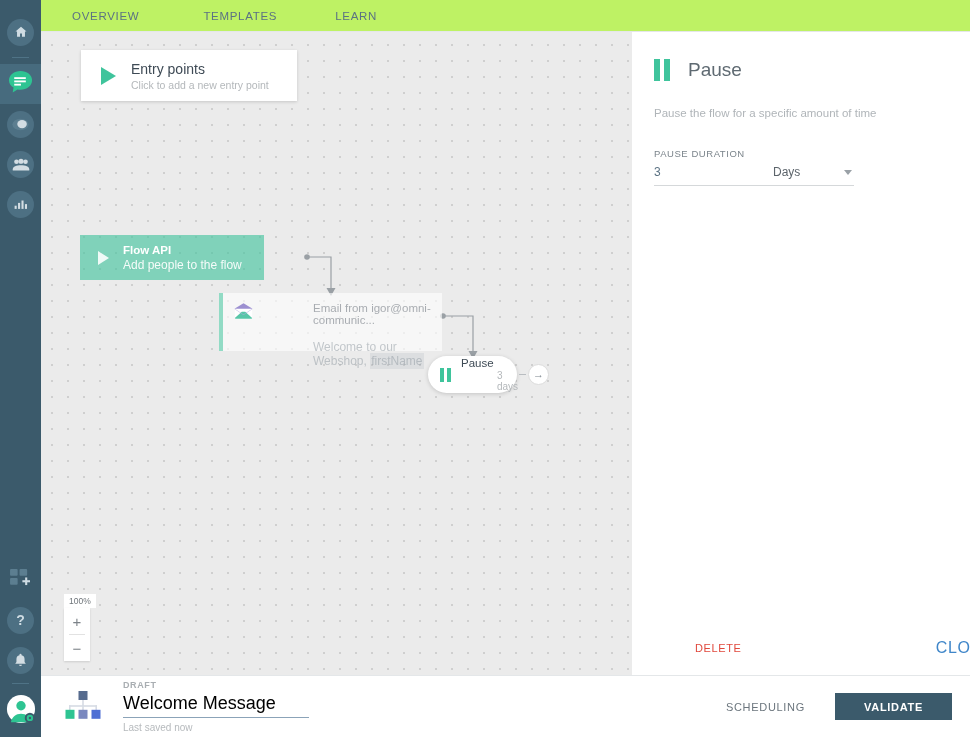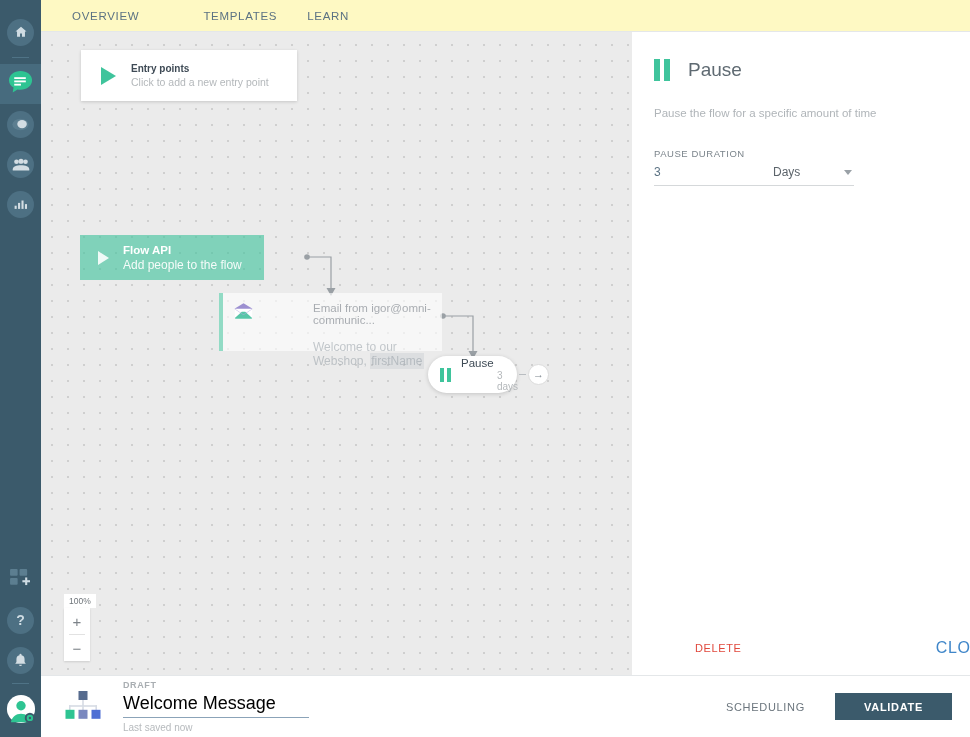--- a/index.html
+++ b/index.html
@@ -31,32 +31,32 @@
   }
   .rail-sep {
     width: 17px; height: 1px; background: #4f7386;
     margin: 0 auto;
   }
 
   
   #topnav {
     position: absolute; left: 41px; top: 0;
     width: 929px; height: 32px;
-    background: #fef9c3;
+    background: #bef264;
     border-bottom: 1px solid #e4e7e9;
     display: flex; align-items: center;
   }
   .nav-tab {
     font-size: 11.5px; letter-spacing: .7px;
     color: #5b7283; font-weight: 400;
     padding: 0 0; cursor: pointer;
   }
   #nav-overview { margin-left: 31px; }
   #nav-templates { margin-left: 64px; }
-  #nav-learn { margin-left: 30px; }
+  #nav-learn { margin-left: 58px; }
 
   
   #canvas {
     position: absolute; left: 41px; top: 32px;
     width: 591px; height: 643px;
     background-color: #ebebeb;
     background-image: radial-gradient(#cfcfcf 1px, transparent 1.1px);
     background-size: 16px 16px;
     background-position: 3px 5px;
     overflow: hidden;
@@ -70,21 +70,21 @@
     box-shadow: 0 1px 3px rgba(0,0,0,.16);
     display: flex; align-items: center;
   }
   #entry-play {
     margin-left: 20px; margin-right: 15px;
     width: 0; height: 0;
     border-left: 15px solid #3fc49c;
     border-top: 9px solid transparent;
     border-bottom: 9px solid transparent;
   }
-  .node-title { font-size: 10px; font-weight: bold; color: #3e4a55; }
+  .node-title { font-size: 14px; font-weight: normal; color: #3e4a55; }
   .node-sub { font-size: 10.5px; color: #b4b8bb; margin-top: 2px; }
 
   
   #flowapi-node {
     position: absolute; left: 39px; top: 203px;
     width: 184px; height: 45px;
     background: rgba(63,196,156,.62);
     display: flex; align-items: center;
   }
   #flowapi-play {

